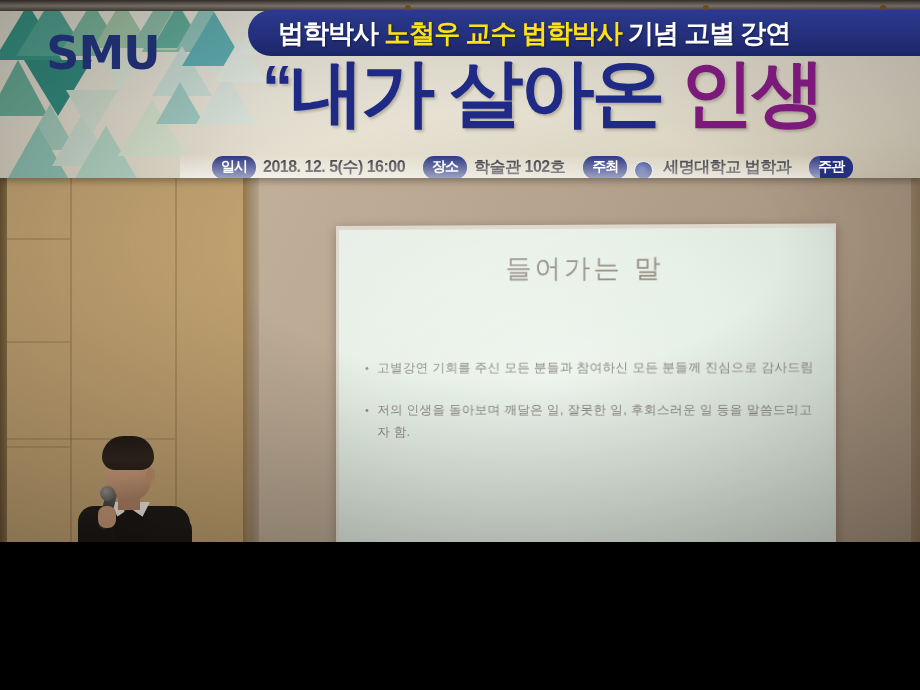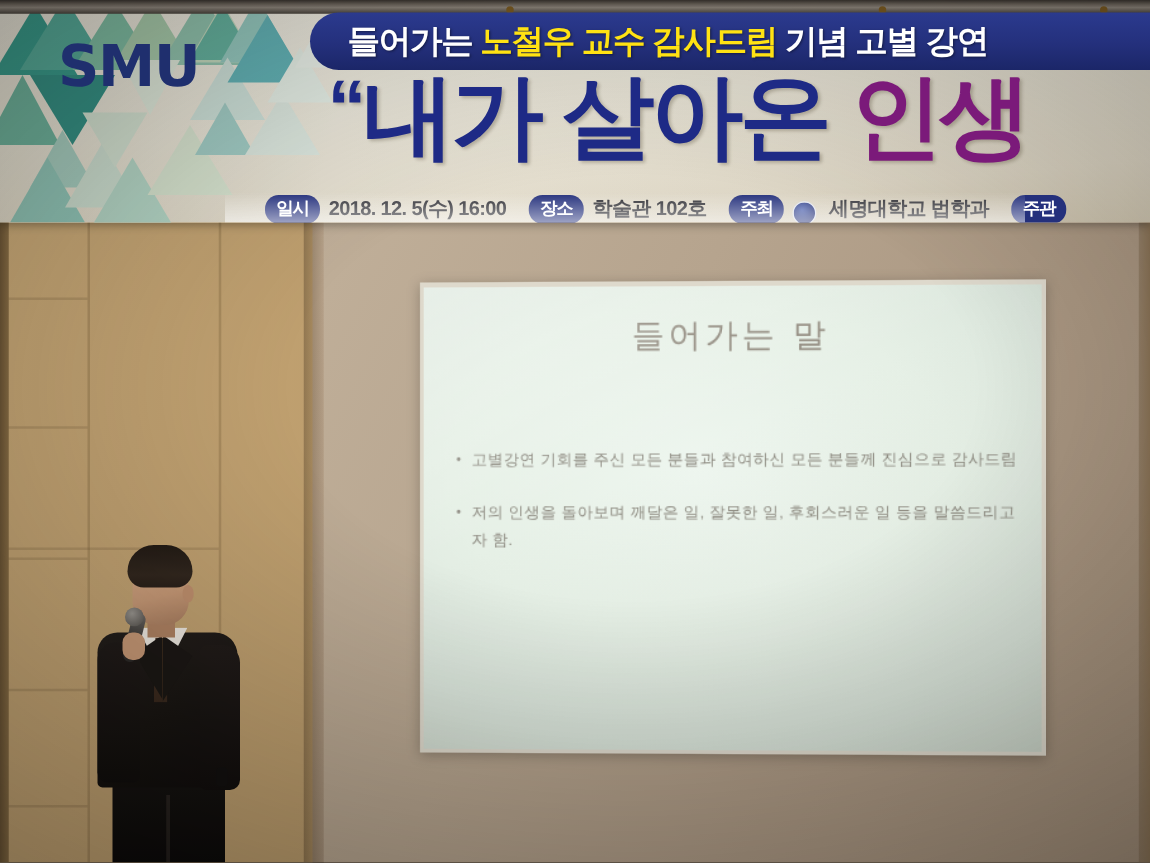--- a/index.html
+++ b/index.html
@@ -6,21 +6,21 @@
     margin: 0;
     padding: 0;
     background: #000;
   }
   body {
     font-family: "Liberation Sans", "DejaVu Sans", sans-serif;
   }
   #scene {
     position: relative;
     width: 920px;
-    height: 690px;
+    height: 542px;
     overflow: hidden;
     background: #b8a288;
   }
 
   
   .wall-base {
     position: absolute;
     inset: 0;
     background: linear-gradient(160deg, #bfab93 0%, #b5a088 35%, #a8937c 70%, #9c8974 100%);
   }
@@ -402,21 +402,21 @@
     <div class="tri" style="left:182px; top:4px;   border-width:0 32px 54px 32px; border-color:transparent transparent #5cb2b6 transparent;"></div>
     <div class="tri" style="left:196px; top:66px;  border-width:0 30px 50px 30px; border-color:transparent transparent #dde9e0 transparent;"></div>
     <div class="tri" style="left:214px; top:30px;  border-width:0 26px 44px 26px; border-color:transparent transparent #e6f0e7 transparent;"></div>
     <div class="tri" style="left:236px; top:4px;   border-width:0 24px 42px 24px; border-color:transparent transparent #ebf2ea transparent;"></div>
 
     <div class="smu-logo">
       <div class="smu-mark">SMU</div>
     </div>
 
     <div class="banner-head">
-      <div class="banner-head-text"><span>들어가는 </span><span class="hl-yellow">노철우 교수 감사드림</span><span> 기념 고별 강연</span></div>
+      <div class="banner-head-text"><span>법학박사 </span><span class="hl-yellow">노철우 교수 법학박사</span><span> 기념 고별 강연</span></div>
     </div>
 
     <div class="banner-title"><span class="t-quote">“</span><span class="t-blue">내가 살아온 </span><span class="t-purple">인생</span></div>
 
     <div class="banner-info">
       <span class="pill">일시</span>
       <span class="info-txt">2018. 12. 5(수) 16:00</span>
       <span class="pill">장소</span>
       <span class="info-txt">학술관 102호</span>
       <span class="pill">주최</span>

